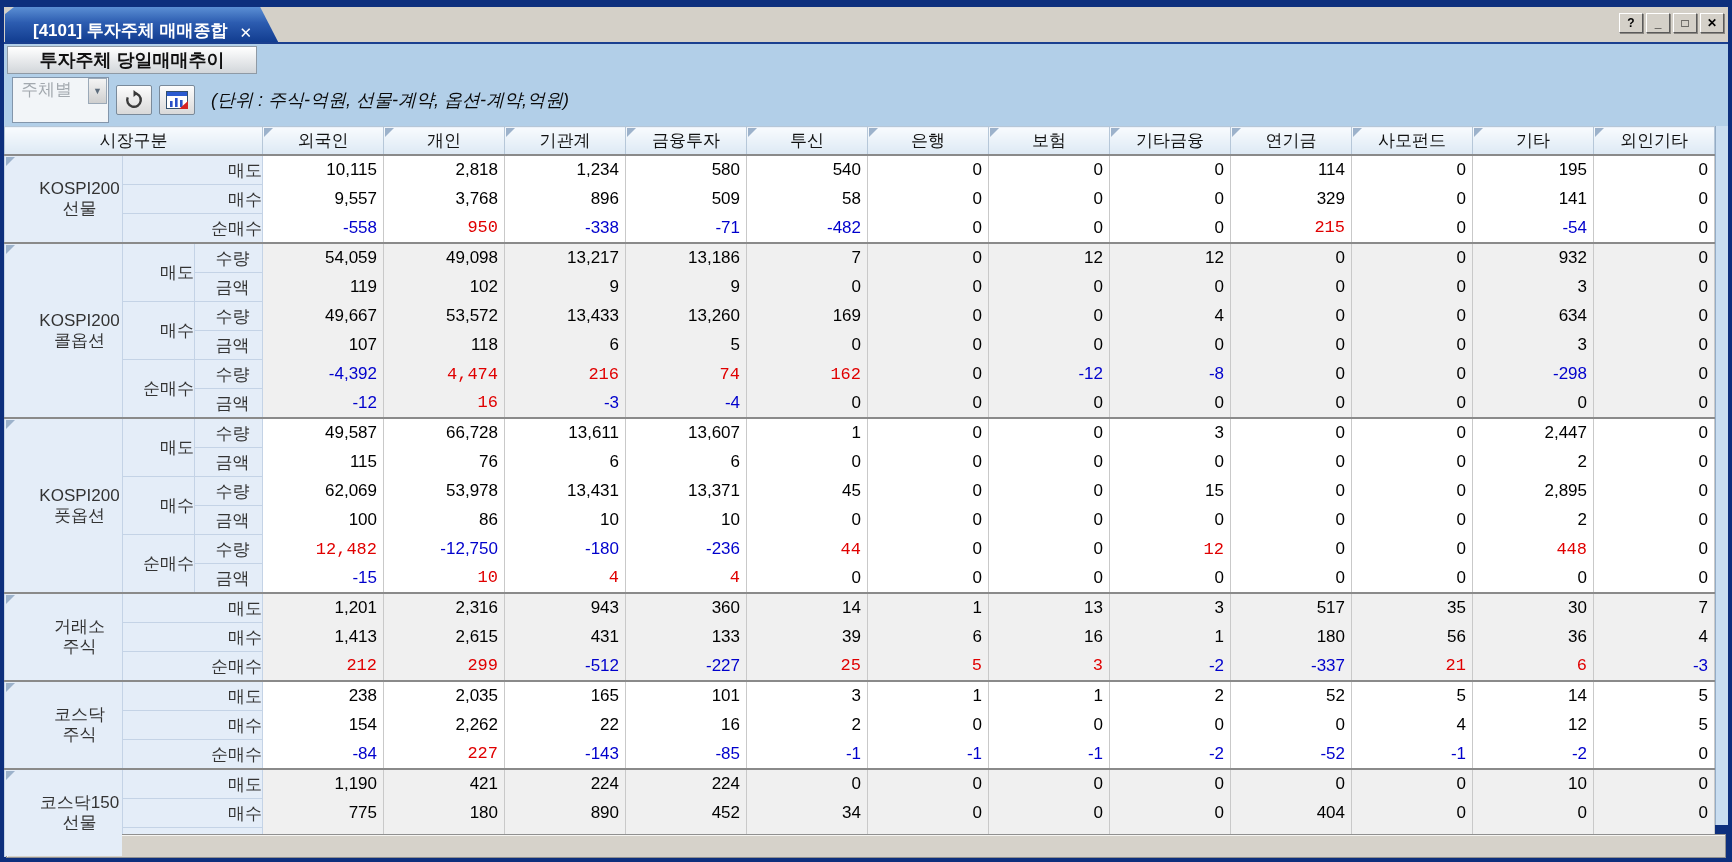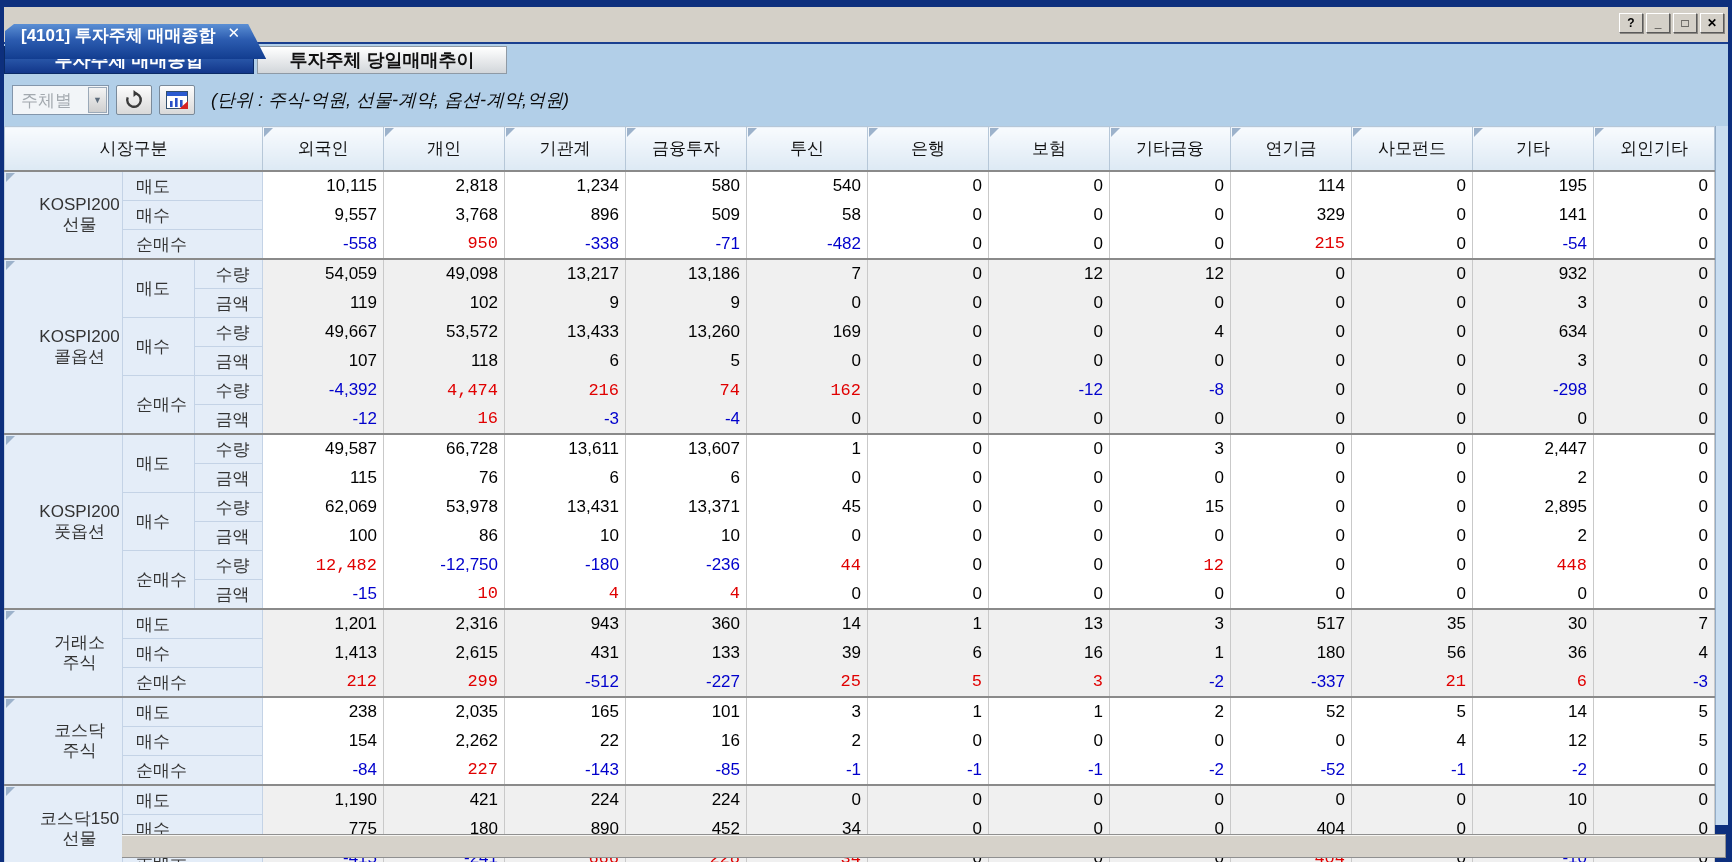--- a/index.html
+++ b/index.html
@@ -4,22 +4,22 @@
 <style>
   :root{ --neg:#0000cc; --pos:#e00000; --navy:#0d2f7d; }
   html,body{margin:0;padding:0;width:1732px;height:862px;overflow:hidden;background:#0d2f7d;
     font-family:"Liberation Sans","DejaVu Sans",sans-serif;}
   .window{width:1732px;height:862px;box-sizing:border-box;border:4px solid var(--navy);
     background:var(--navy);display:flex;flex-direction:column;}
 
   
   .titlebar{position:relative;height:38px;background:#d4d0c8;box-shadow:inset 0 3px 0 var(--navy);
     display:flex;align-items:center;flex:none;}
-  .title-tab{position:absolute;left:1px;top:20px;height:35px;display:flex;align-items:flex-start;
-    padding:0 26px 0 16px;background:linear-gradient(180deg,#5b8fd4 0%,#2c5cb0 45%,#123d90 100%);
+  .title-tab{position:absolute;left:1px;top:3px;height:35px;display:flex;align-items:flex-end;
+    padding:0 26px 0 28px;background:linear-gradient(180deg,#5b8fd4 0%,#2c5cb0 45%,#123d90 100%);
     clip-path:polygon(0 100%,0 7px,9px 0,calc(100% - 18px) 0,100% 100%);
     color:#fff;font-weight:bold;font-size:17px;}
   .title-close{margin-left:12px;font-weight:bold;font-size:15px;cursor:pointer;}
   .win-controls{margin-left:auto;margin-right:4px;display:flex;align-items:center;}
   .win-btn{width:24px;height:20px;margin-left:3px;background:#d4d0c8;border:1px solid;
     border-color:#ffffff #5a5a5a #5a5a5a #ffffff;box-shadow:1px 1px 0 rgba(0,0,0,.35);
     font-size:12px;font-weight:bold;line-height:16px;padding:0;color:#000;cursor:pointer;
     font-family:"Liberation Sans",sans-serif;}
 
   
@@ -27,44 +27,44 @@
     display:flex;align-items:flex-end;}
   .tab{height:28px;box-sizing:border-box;min-width:250px;text-align:center;line-height:26px;
     font-size:18px;font-weight:bold;color:#111;cursor:pointer;margin-left:3px;
     background:linear-gradient(180deg,#ffffff,#d2d6da);border:1px solid #8f9aa5;}
   .tab.active{background:linear-gradient(180deg,#3a70c0,#12368a);color:#fff;
     border:1px solid #0a2a66;margin-left:0;}
 
   
   .toolbar{height:52px;flex:none;background:#b2cfe8;display:flex;align-items:center;
     padding-left:8px;}
-  .dropdown{width:97px;height:30px;box-sizing:border-box;background:#f2f5f8;
-    border:1px solid #8396ab;display:flex;align-items:center;cursor:default;}
+  .dropdown{width:97px;height:46px;box-sizing:border-box;background:#f2f5f8;
+    border:1px solid #8396ab;display:flex;align-items:flex-start;cursor:default;}
   .dropdown-text{flex:1;padding-left:8px;font-size:17px;color:#a3a9af;}
   .dropdown-btn{width:19px;height:26px;margin-right:1px;background:linear-gradient(180deg,#f4f4f4,#cfcfcf);
     border:1px solid #9ba9b8;box-sizing:border-box;display:flex;align-items:center;justify-content:center;
     font-size:9px;color:#5d6c7c;cursor:pointer;}
   .tool-btn{width:36px;height:30px;margin-left:7px;background:linear-gradient(180deg,#fdfdfd,#d9d9d9);
     border:1px solid #7a8a9a;border-radius:2px;display:flex;align-items:center;justify-content:center;
     padding:0;cursor:pointer;}
   .unit-text{margin-left:16px;font-size:18px;color:#0a0a0a;font-style:italic;}
 
   
   .table-wrap{height:699px;flex:none;display:flex;background:var(--navy);}
   table{width:1712px;border-collapse:collapse;table-layout:fixed;background:#fff;}
   thead th{height:27px;background:linear-gradient(180deg,#f8fbfe,#dde9f4);
     border:1px solid #b6c7d8;border-bottom:1px solid #90a6bc;font-weight:normal;
-    font-size:17px;color:#111;position:relative;padding:8px;}
+    font-size:17px;color:#111;position:relative;padding:0;}
   .tri{position:absolute;left:1px;top:1px;width:0;height:0;
     border-top:9px solid #9cb2cb;border-right:9px solid transparent;}
   td{height:28px;padding:0;font-size:17px;}
   td.lbl{background:#e4edf8;border:1px solid #c4d3e6;color:#333;text-align:center;}
   td.g-cell{position:relative;padding-left:32px;}
   .g-name{white-space:pre-line;line-height:1.15;}
-  td.a-cell{text-align:left;padding-left:13px;}
+  td.a-cell{text-align:right;padding-left:13px;}
   td.s-cell{text-align:center;padding-left:8px;}
   td.val{text-align:right;padding-right:6px;border-left:1px solid #c9c9c9;color:#000;
     background:#fff;}
   td.val:last-child{border-right:1px solid #c9c9c9;}
   tr.shade-g td.val{background:#f0f0f0;}
   tr.g-first td{border-top:2px solid #8a8a8a;}
   td.val.neg{color:var(--neg);}
   td.val.pos{color:var(--pos);font-family:Liberation Mono, monospace;}
   .gutter{width:12px;background:#c9ddf0;border-left:1px solid #93acc6;}
 
@@ -85,21 +85,20 @@
     </div>
     <div class="win-controls">
         <button class="win-btn">?</button>
         <button class="win-btn">_</button>
         <button class="win-btn">□</button>
         <button class="win-btn">✕</button>
       </div>
   </div>
 
   <div class="tabstrip">
-      <div class="tab active">투자주체 매매종합</div>
       <div class="tab">투자주체 당일매매추이</div>
     </div>
 
   <div class="toolbar">
     <div class="dropdown">
       <span class="dropdown-text">주체별</span>
       <span class="dropdown-btn">▼</span>
     </div>
     <button class="tool-btn">
       <svg width="20" height="20" viewBox="0 0 20 20">

